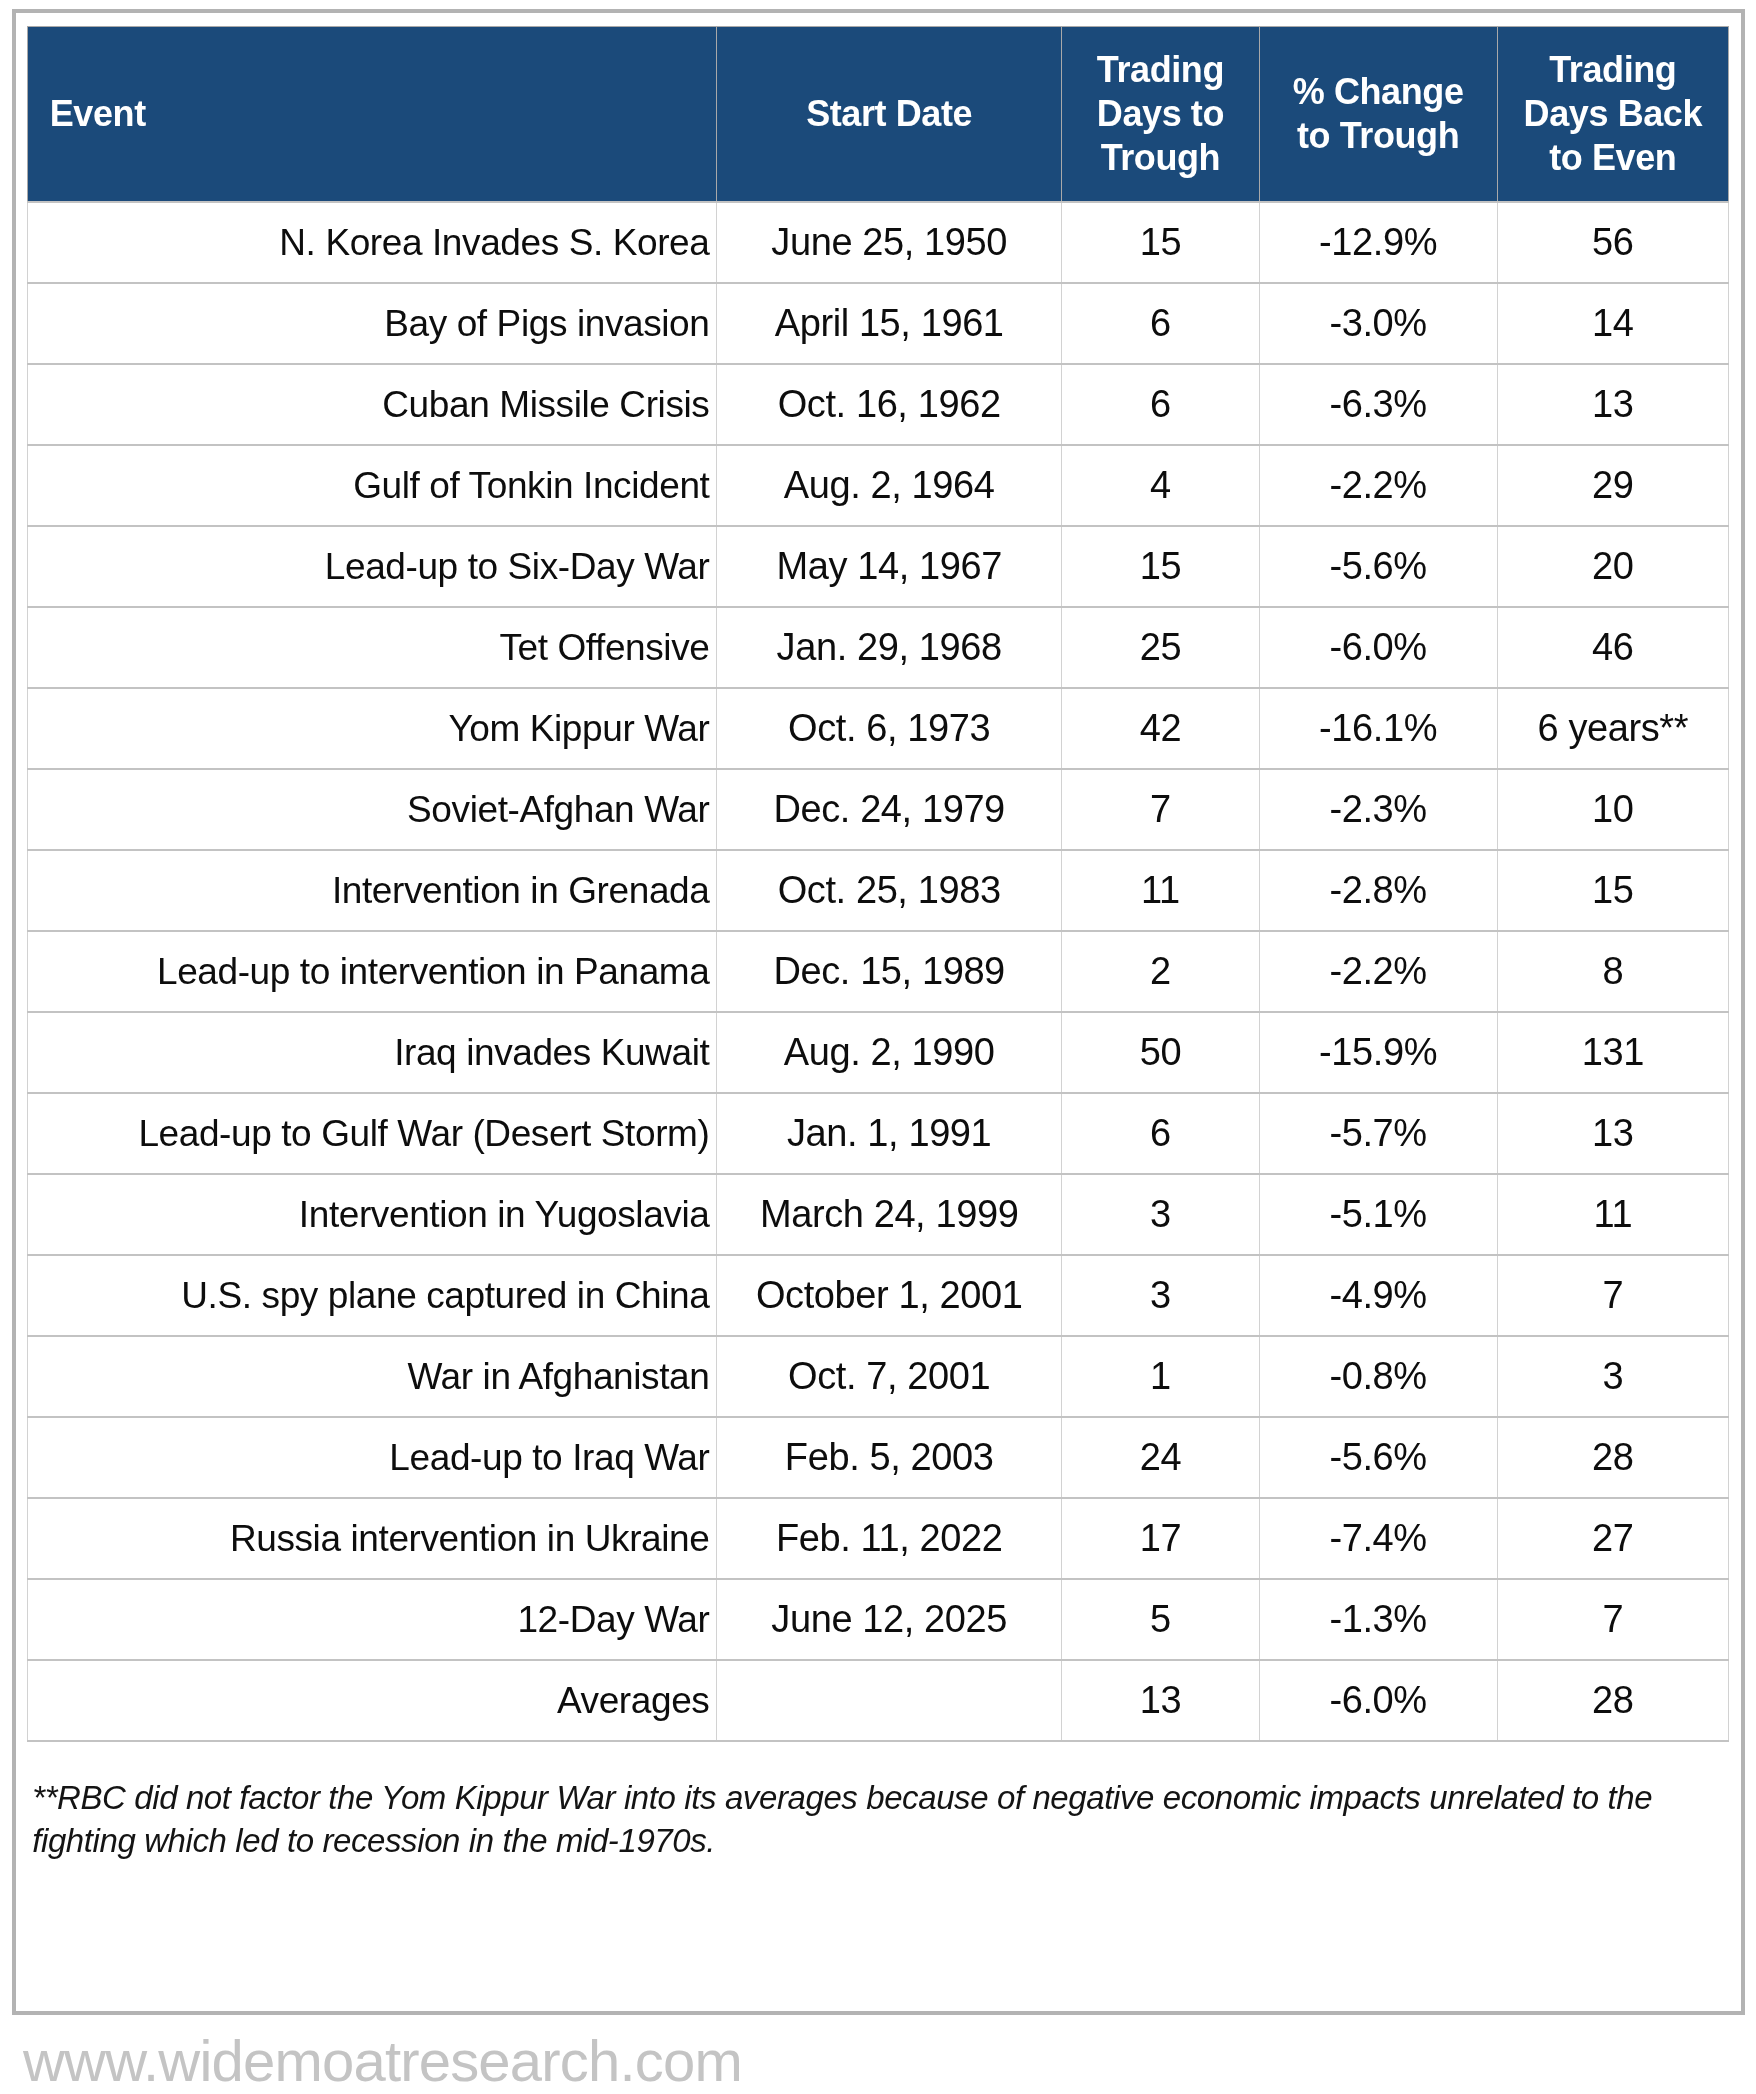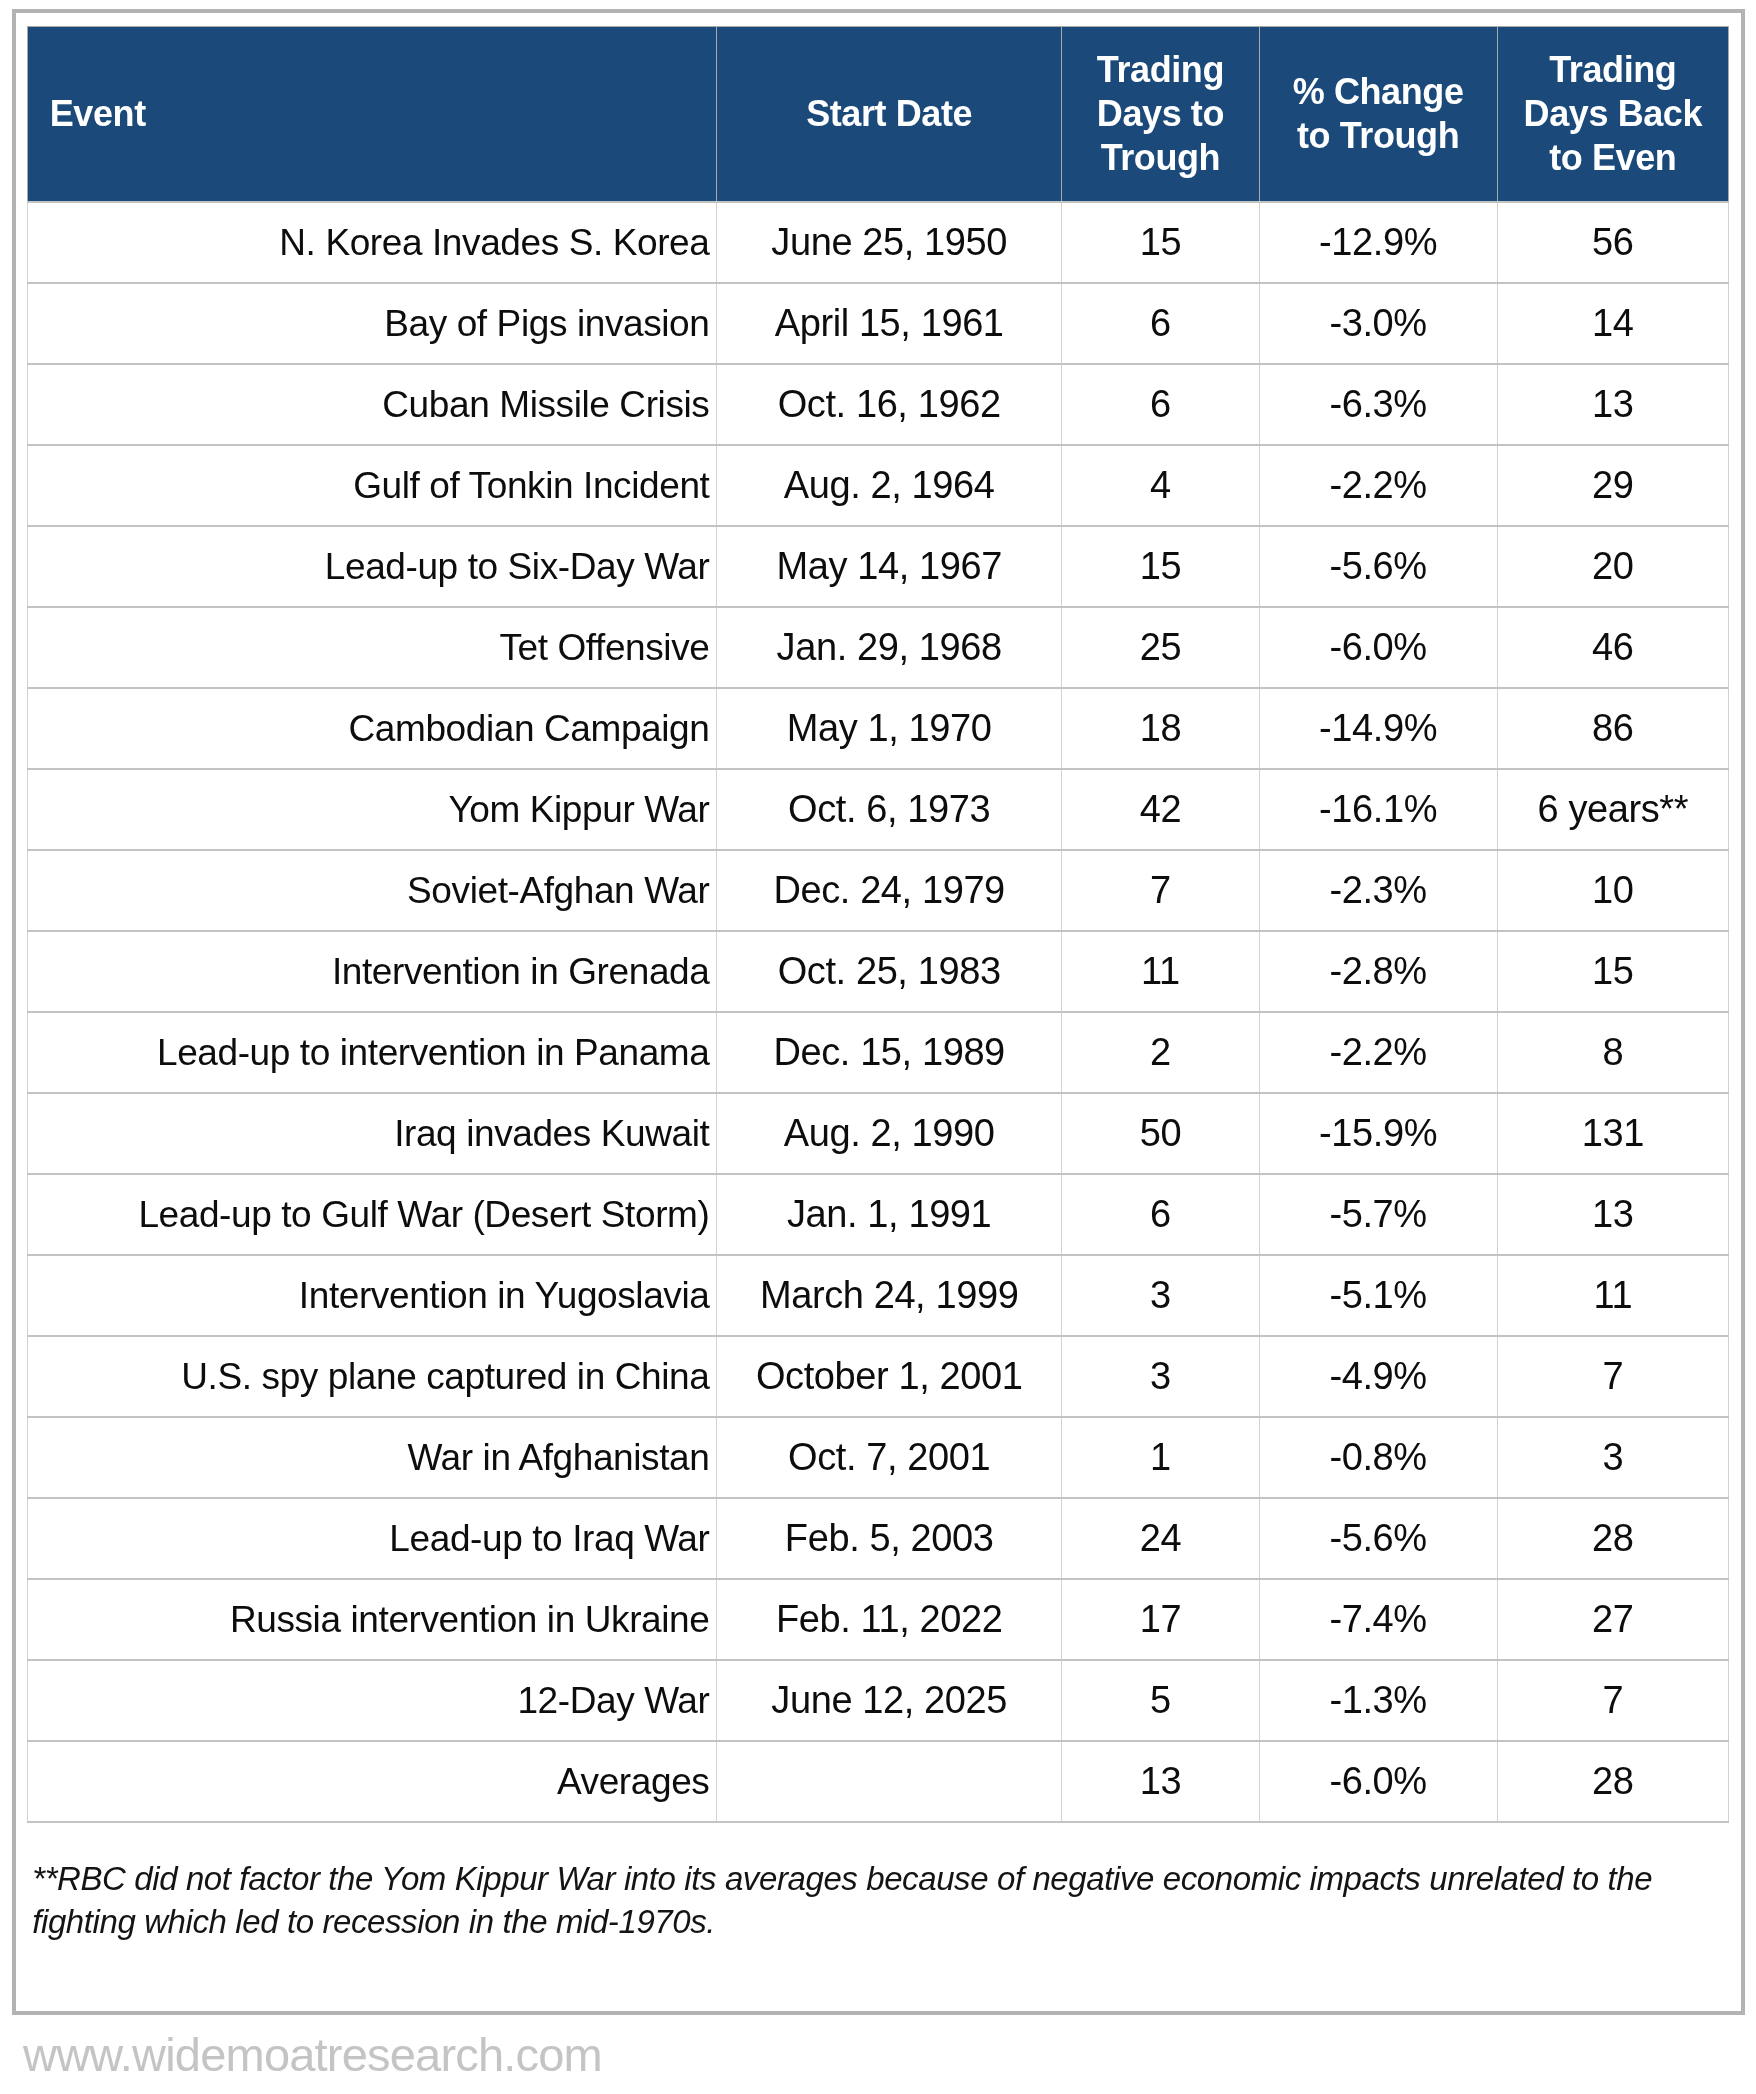--- a/index.html
+++ b/index.html
@@ -35,21 +35,21 @@
   }
   .footnote{
     margin:35px 33px 0 5px;font-style:italic;font-size:33px;
     line-height:1.3;color:#141414;letter-spacing:-0.4px;
   }
   .footer-bar{
     position:absolute;left:23px;right:20.7px;top:2027px;
     display:flex;justify-content:space-between;align-items:baseline;
   }
   .footer-left{
-    font-size:47px;color:#c4c4c4;letter-spacing:-0.8px;
+    font-size:58px;color:#c4c4c4;letter-spacing:-0.8px;
   }
   .footer-right{
     font-size:40px;color:#b8b8b8;font-style:italic;letter-spacing:-0.4px;
   }
 </style>
 </head>
 <body>
 
 <div class="table-frame">
   <table class="events">
@@ -106,27 +106,20 @@
           <td>20</td>
         </tr>
         <tr>
           <td class="event-cell">Tet Offensive</td>
           <td>Jan. 29, 1968</td>
           <td>25</td>
           <td>-6.0%</td>
           <td>46</td>
         </tr>
         <tr>
-          <td class="event-cell">Cambodian Campaign</td>
-          <td>May 1, 1970</td>
-          <td>18</td>
-          <td>-14.9%</td>
-          <td>86</td>
-        </tr>
-        <tr>
           <td class="event-cell">Yom Kippur War</td>
           <td>Oct. 6, 1973</td>
           <td>42</td>
           <td>-16.1%</td>
           <td>6 years**</td>
         </tr>
         <tr>
           <td class="event-cell">Soviet-Afghan War</td>
           <td>Dec. 24, 1979</td>
           <td>7</td>

